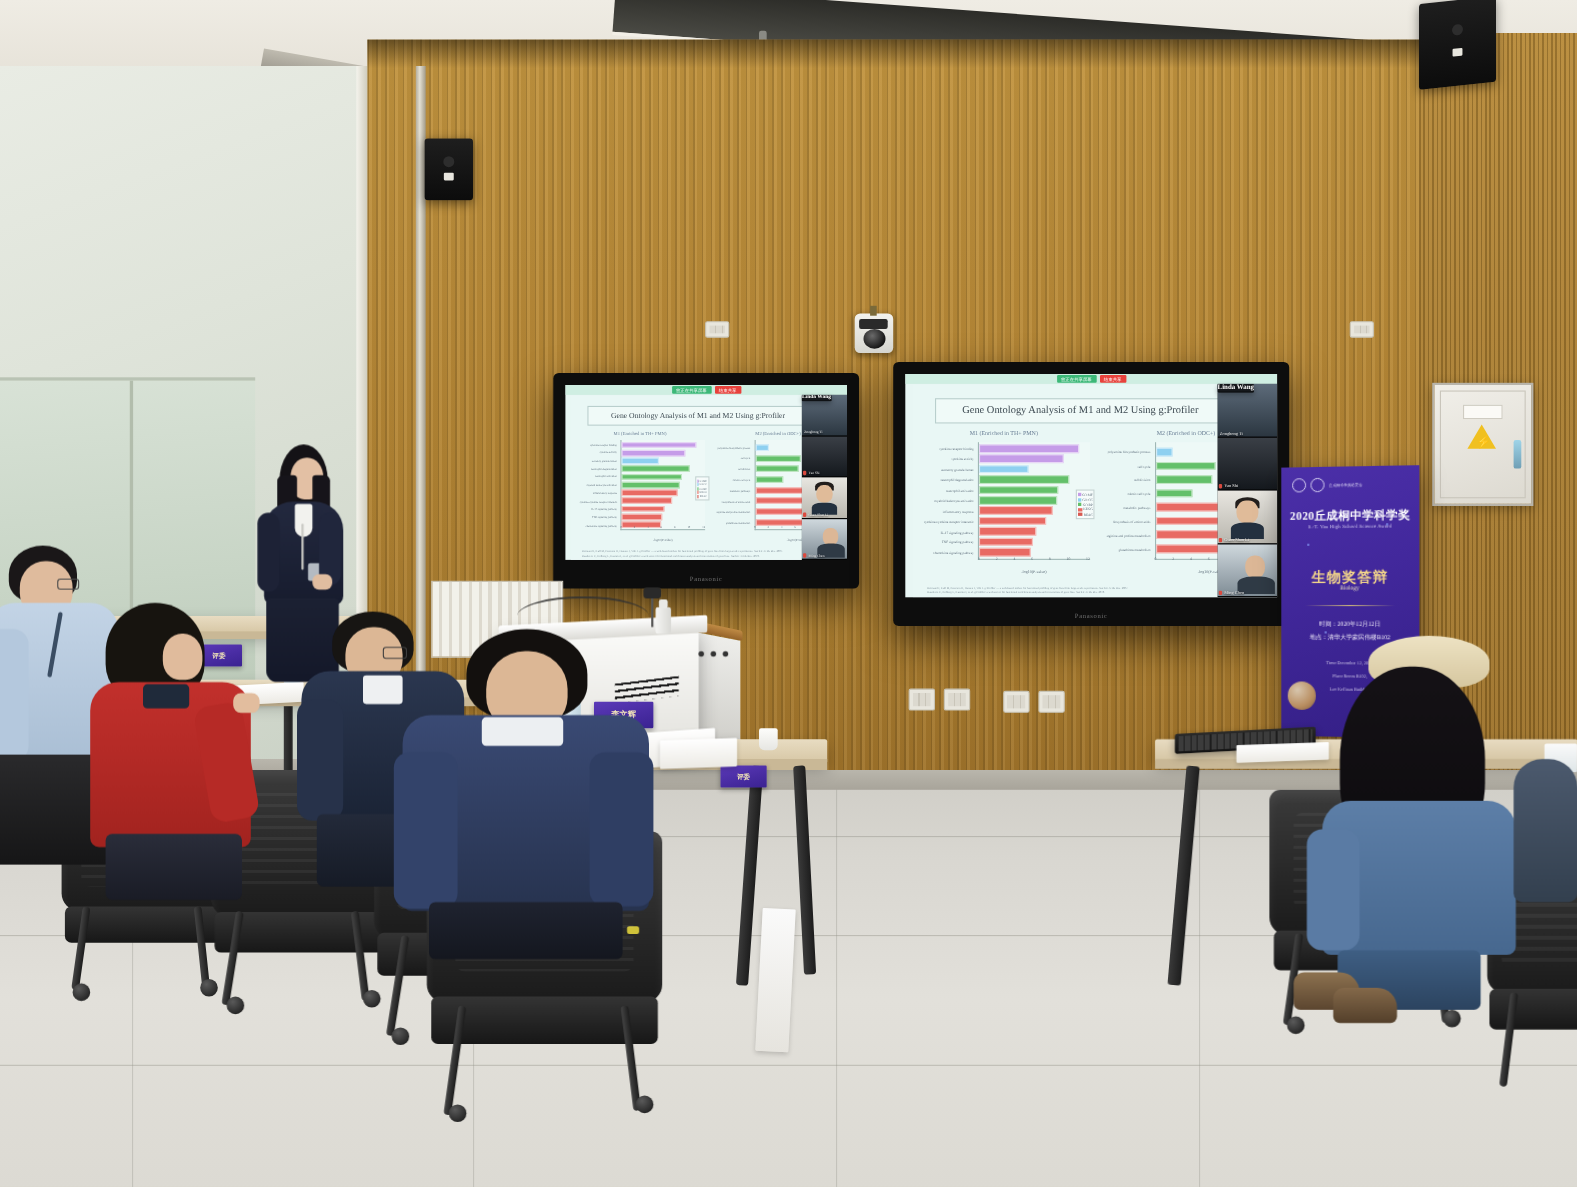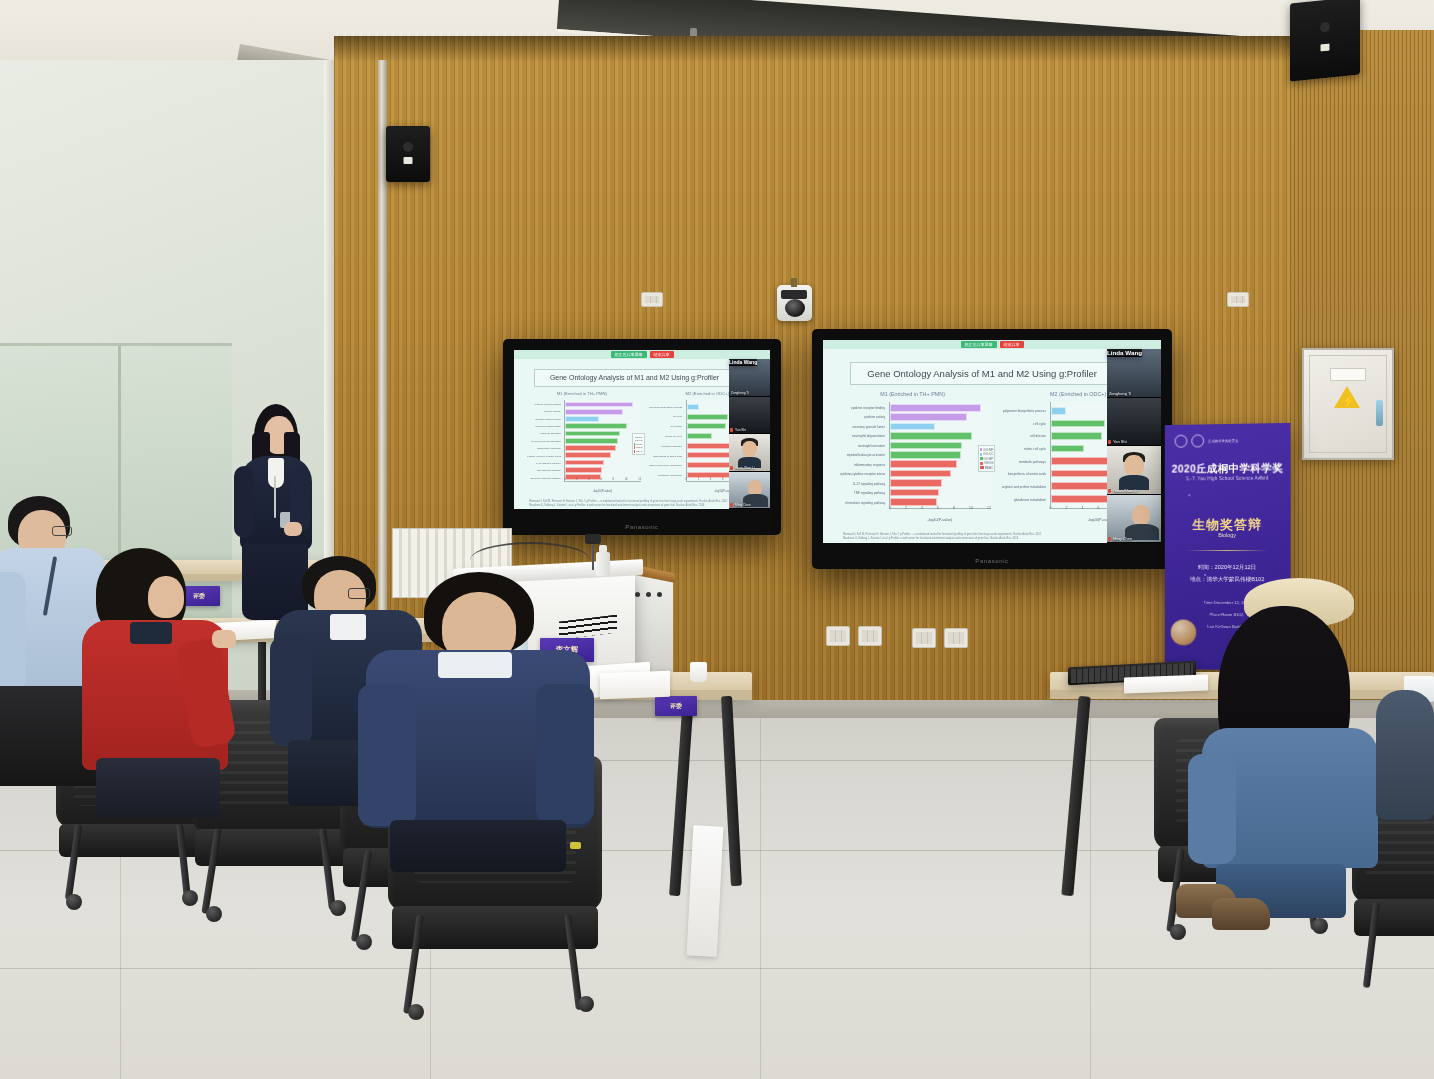--- a/index.html
+++ b/index.html
@@ -1,21 +1,21 @@
 <!DOCTYPE html>
 <html><head>
 <meta charset="utf-8">
 <style>
   * { margin:0; padding:0; box-sizing:border-box; }
   body {
     width:1434px; height:1079px; overflow:hidden;
     font-family:"Liberation Sans", sans-serif;
     background:#cfc9bb; position:relative;
   }
-  #stage { position:absolute; inset:0; overflow:hidden; }
+  #stage { position:absolute; inset:0; overflow:hidden;font-family:Liberation Serif, serif; }
 
   
   .ceiling {
     position:absolute; left:0; top:0; width:1434px; height:120px;
     background:linear-gradient(180deg,#efece4 0%,#e6e2d8 60%,#dcd7cb 100%);
   }
   .ceiling-slot {
     position:absolute; left:560px; top:-14px; width:900px; height:46px;
     background:linear-gradient(180deg,#2c2c28,#4a4a44);
     transform:rotate(4.2deg); transform-origin:left top;

